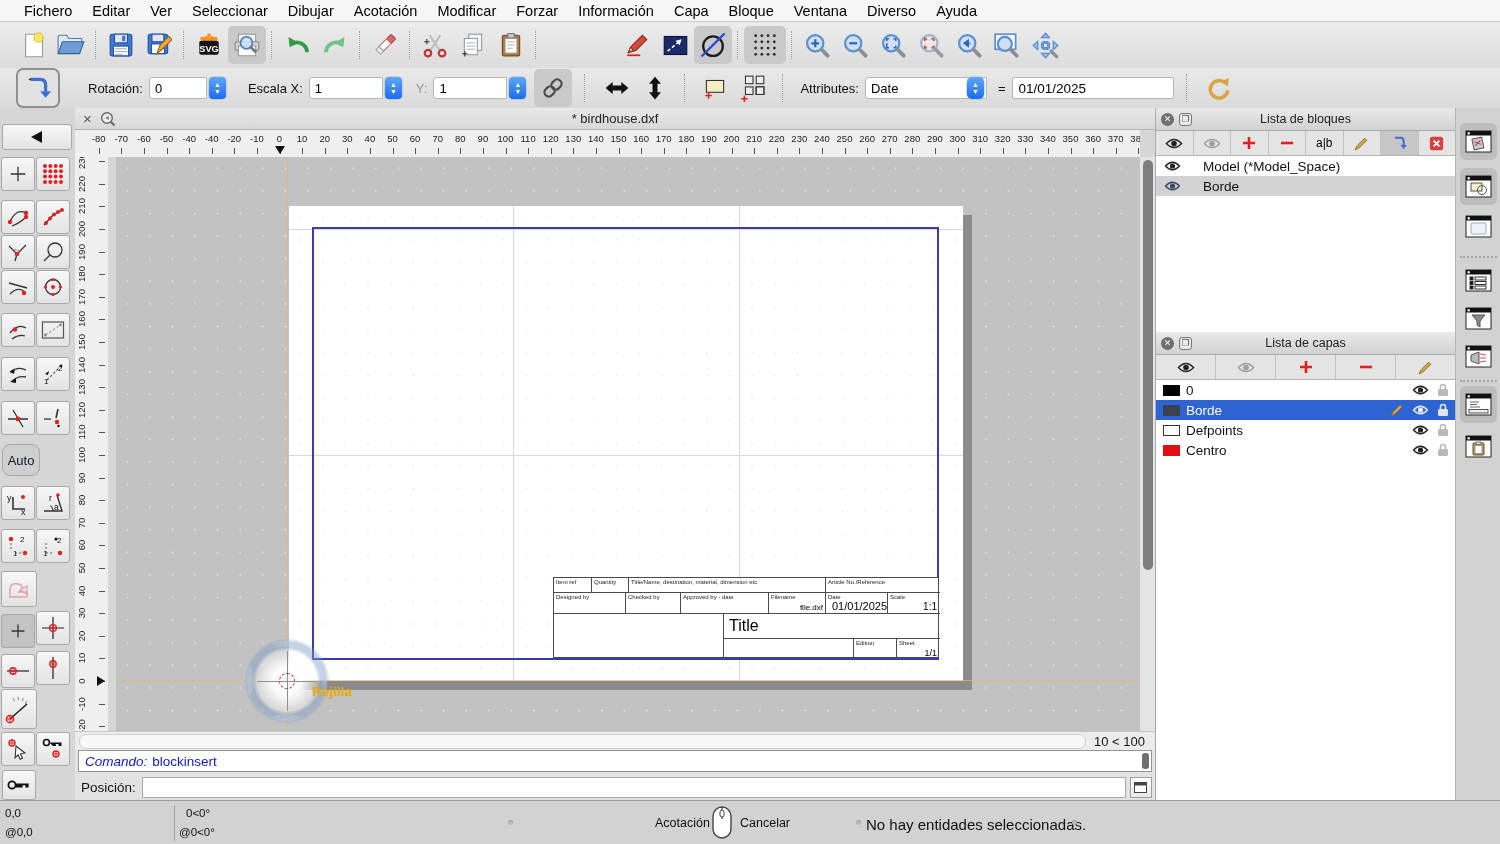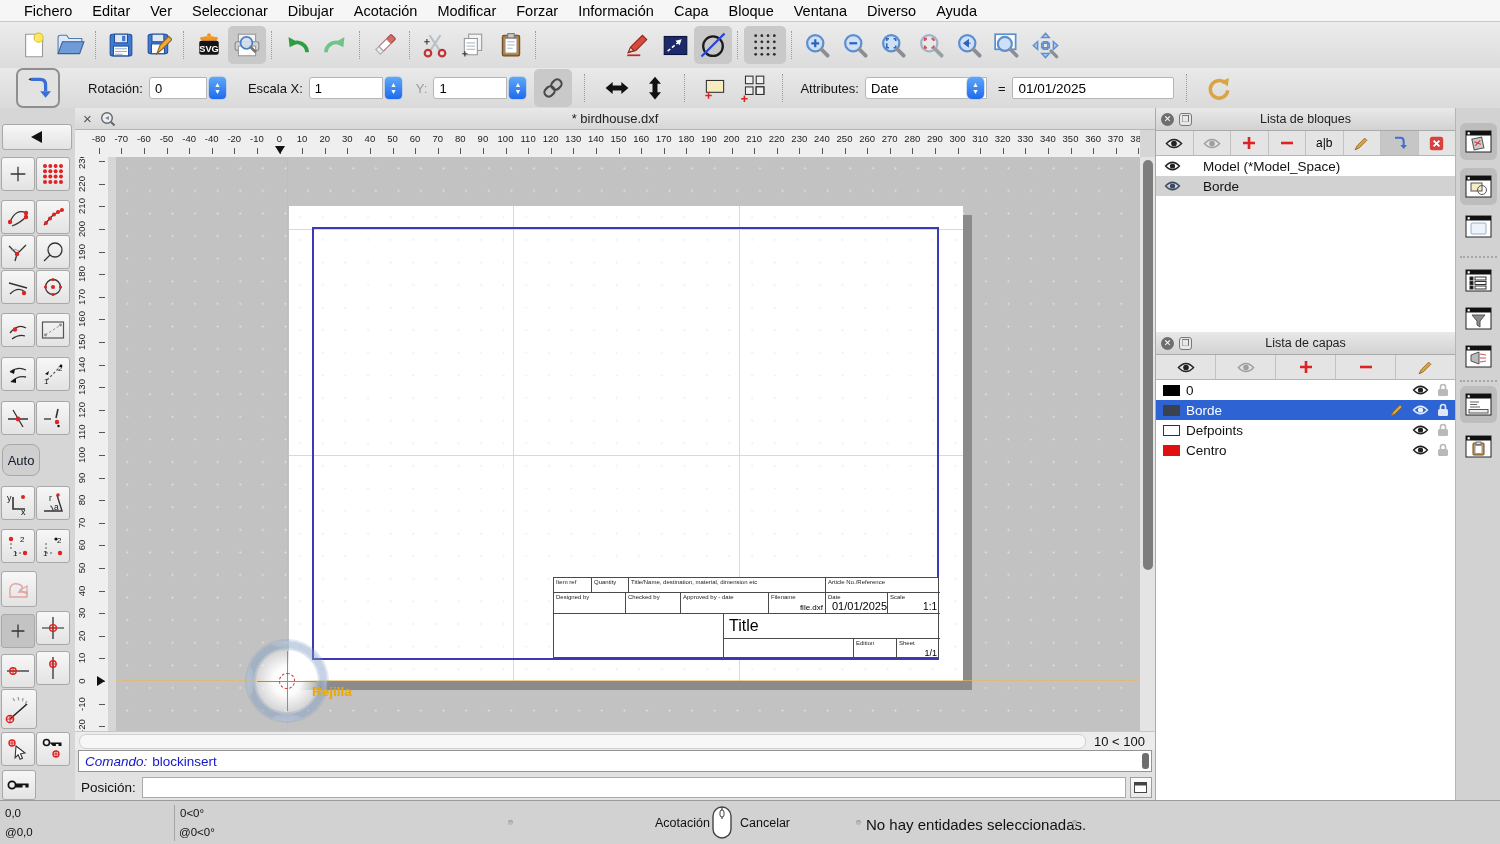--- a/index.html
+++ b/index.html
@@ -1158,21 +1158,21 @@
         <rect x="11" y="7" width="5" height="2.5" fill="#ddd" stroke="#777"></rect>
         <rect x="10" y="10.5" width="7" height="8" fill="#fff" stroke="#999"></rect>
       </svg>
     </div>
   </div>
 
 <div id="statusbar" class="abs">
   <span class="sb" style="left:5px;top:6px;font-size:11.5px">0,0</span>
   <span class="sb" style="left:5px;top:25px;font-size:11.5px">@0,0</span>
   <div class="sline" style="left:174px"></div>
-  <span class="sb" style="left:180px;top:6px;font-size:11.5px">0&lt;0°</span>
+  <span class="sb" style="left:186px;top:6px;font-size:11.5px">0&lt;0°</span>
   <span class="sb" style="left:179px;top:25px;font-size:11.5px">@0&lt;0°</span>
   <div class="grip" style="left:508px;top:19px"></div>
   <span class="sb" style="left:655px;top:15px;font-size:12.5px">Acotación</span>
   <svg class="sb" style="left:712px;top:5px" width="20" height="33" viewBox="0 0 20 33">
       <rect x="1" y="1" width="18" height="31" rx="9" fill="#fff" stroke="#444" stroke-width="1.4"></rect>
       <line x1="10" y1="1" x2="10" y2="13" stroke="#444" stroke-width="1.2"></line>
       <rect x="8" y="4" width="4" height="7" rx="2" fill="#fff" stroke="#444"></rect>
     </svg>
   <span class="sb" style="left:740px;top:15px;font-size:12.5px">Cancelar</span>
   <div class="grip" style="left:856px;top:19px"></div>

